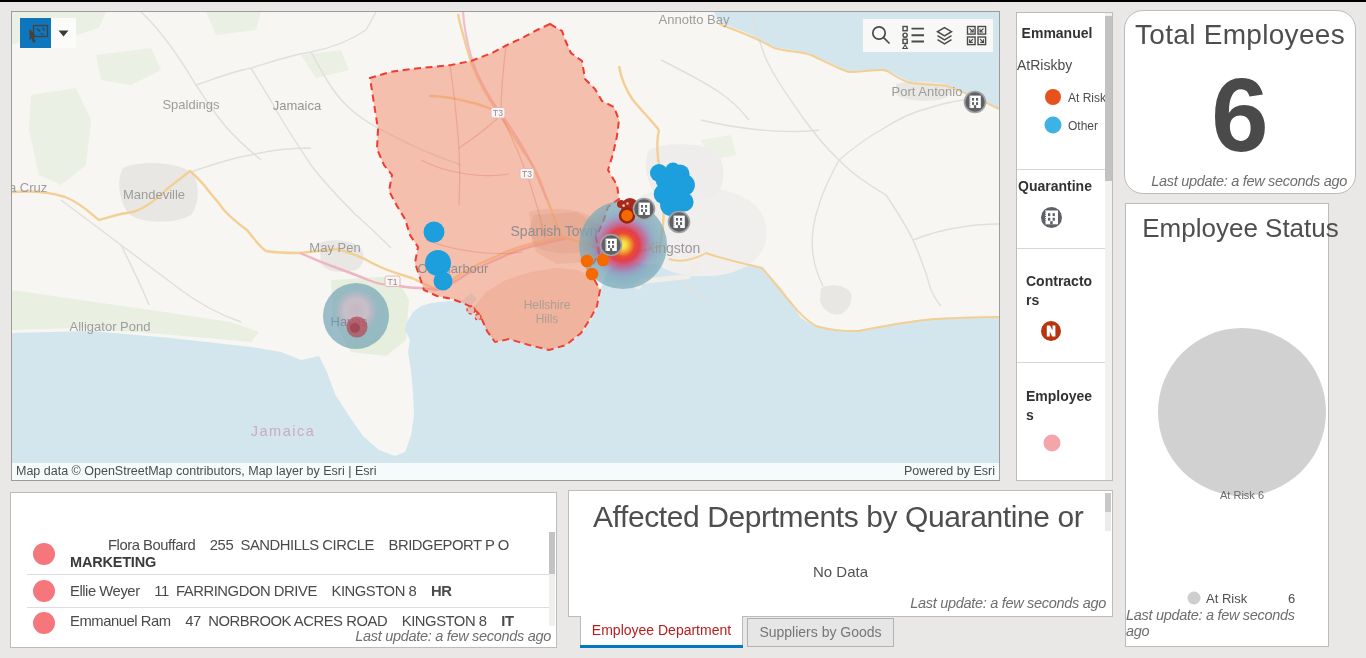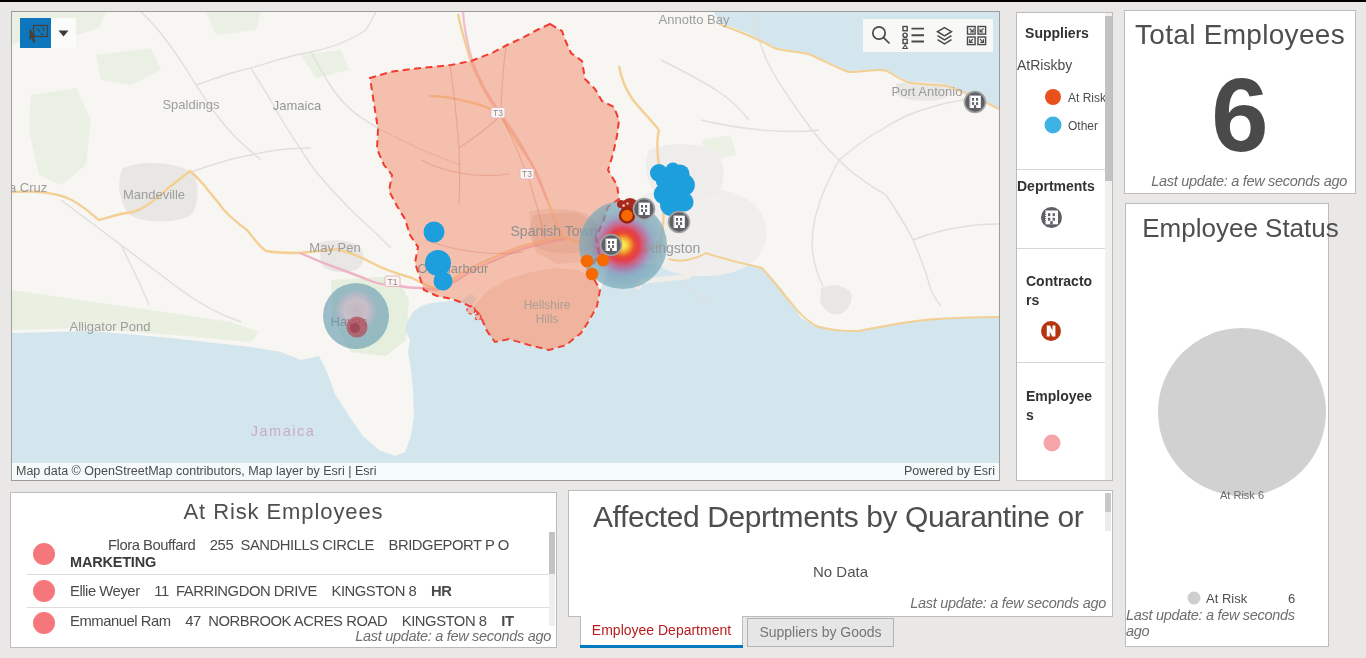--- a/index.html
+++ b/index.html
@@ -3,21 +3,21 @@
 <meta charset="utf-8">
 <style>
   * { margin:0; padding:0; box-sizing:border-box; }
   html,body { width:1366px; height:658px; overflow:hidden; background:#e9e8e7; font-family:"Liberation Sans", sans-serif; }
   .abs { position:absolute; }
   body { position:relative; }
   #topbar { position:absolute; left:0; top:0; width:1366px; height:2px; background:#000; }
   .panel { position:absolute; background:#fff; border:1px solid #bdbcbb; }
   #mapPanel { left:11px; top:11px; width:989px; height:470px; border:1px solid #9d9c9b; overflow:hidden; background:#f7f6f3; }
   #legendPanel { left:1016px; top:12px; width:97px; height:469px; }
-  #totalPanel { left:1124px; top:10px; width:232px; height:184px; }
+  #totalPanel { left:1124px; top:10px; width:232px; height:184px;border-radius:19px; }
   #statusPanel { left:1125px; top:203px; width:204px; height:444px; }
   #atriskPanel { left:10px; top:492px; width:547px; height:156px; }
   #affectedPanel { left:568px; top:490px; width:545px; height:127px; }
   .cardTitle { color:#4e4e4e; text-align:center; }
   .lastupdate { position:absolute; font-style:italic; color:#6e6e6e; font-size:14.5px; letter-spacing:-0.3px; }
 </style>
 </head>
 <body>
 <div id="topbar"></div>
 
@@ -266,21 +266,21 @@
       <rect x="115" y="18" width="7.6" height="7.6"></rect>
       <path d="M106.5 9.5 L110 13 M110.2 9.8 L110.2 13 L107 13" stroke-width="1.1"></path>
       <path d="M120.5 9.5 L117 13 M117 9.8 L117 13 L120.2 13" stroke-width="1.1"></path>
       <path d="M106.6 23.4 L110 20 M106.6 20.2 L106.6 23.4 L109.8 23.4" stroke-width="1.1"></path>
       <path d="M117 20 L120.5 23.4 M120.5 20.2 L120.5 23.4 L117.3 23.4" stroke-width="1.1"></path>
     </g>
   </svg>
 </div>
 
 <div class="panel" id="legendPanel">
-  <div class="abs" style="left:0;top:12px;width:80px;text-align:center;font-weight:bold;font-size:14px;color:#323232;">Suppliers</div>
+  <div class="abs" style="left:0;top:12px;width:80px;text-align:center;font-weight:bold;font-size:14px;color:#323232;">Emmanuel</div>
   <div class="abs" style="left:0;top:44px;width:92px;font-size:14px;color:#4c4c4c;">AtRiskby</div>
   <svg class="abs" style="left:0;top:0;" width="95" height="467">
     <circle cx="36" cy="84" r="8" fill="#e8511c"></circle>
     <circle cx="36" cy="112" r="8.5" fill="#3fb2e5"></circle>
     <line x1="0" y1="156.5" x2="95" y2="156.5" stroke="#d6d6d6" stroke-width="1"></line>
     <circle cx="34.5" cy="204.5" r="10.5" fill="#5e6066"></circle>
     <rect x="28" y="197.5" width="13" height="13.8" fill="#fff"></rect>
     <g fill="#5e6066">
       <rect x="31" y="200.2" width="2.3" height="2.9"></rect>
         <rect x="35.6" y="200.2" width="2.3" height="2.9"></rect>
@@ -297,21 +297,21 @@
         <rect x="28" y="209.5" width="1.1" height="1.1"></rect>
     </g>
     <line x1="0" y1="235.5" x2="95" y2="235.5" stroke="#d6d6d6" stroke-width="1"></line>
     <circle cx="34" cy="318" r="10" fill="#b5350f"></circle>
     <path d="M29.8 312.5 L33 312.5 L35.5 317.5 L35.5 312.5 L38.4 312.5 L38.4 323.5 L35.2 323.5 L32.8 318.5 L32.8 323.5 L29.8 323.5 Z" fill="#fff"></path>
     <line x1="0" y1="349.5" x2="95" y2="349.5" stroke="#d6d6d6" stroke-width="1"></line>
     <circle cx="35" cy="430" r="8.5" fill="#f3a5aa"></circle>
   </svg>
   <div class="abs" style="left:51px;top:78px;font-size:12px;color:#4c4c4c;">At Risk</div>
   <div class="abs" style="left:51px;top:106px;font-size:12px;color:#4c4c4c;">Other</div>
-  <div class="abs" style="left:0;top:165px;width:76px;text-align:center;font-weight:bold;font-size:14px;color:#323232;">Deprtments</div>
+  <div class="abs" style="left:0;top:165px;width:76px;text-align:center;font-weight:bold;font-size:14px;color:#323232;">Quarantine</div>
   <div class="abs" style="left:9px;top:259px;width:84px;font-weight:bold;font-size:14px;color:#323232;line-height:19px;">Contracto<br>rs</div>
   <div class="abs" style="left:9px;top:374px;width:84px;font-weight:bold;font-size:14px;color:#323232;line-height:19px;">Employee<br>s</div>
   <div class="abs" style="right:0px;top:0px;width:7px;height:467px;background:#f1f1f0;"></div>
   <div class="abs" style="right:0px;top:3px;width:7px;height:165px;background:#c2c2c2;"></div>
 </div>
 
 <div class="panel" id="totalPanel">
   <div class="cardTitle abs" style="left:0;top:8px;width:230px;font-size:28px;letter-spacing:0.3px;">Total Employees</div>
   <div class="abs" style="left:0;top:46px;width:230px;text-align:center;font-size:103px;font-weight:bold;color:#4a4a4a;">6</div>
   <div class="lastupdate" style="right:8px;bottom:4px;">Last update: a few seconds ago</div>
@@ -323,21 +323,20 @@
     <circle cx="116" cy="208" r="84" fill="#d1d1d1"></circle>
     <circle cx="68" cy="394" r="6.5" fill="#cecece"></circle>
   </svg>
   <div class="abs" style="left:0;top:285px;width:232px;text-align:center;font-size:11px;color:#6b6b6b;">At Risk 6</div>
   <div class="abs" style="left:80px;top:387px;font-size:13px;color:#4e4e4e;">At Risk</div>
   <div class="abs" style="left:162px;top:387px;font-size:13px;color:#4e4e4e;">6</div>
   <div class="lastupdate" style="right:8px;bottom:7px;">Last update: a few seconds ago</div>
 </div>
 
 <div class="panel" id="atriskPanel">
-  <div class="cardTitle abs" style="left:0;top:6px;width:545px;font-size:22px;letter-spacing:0.9px;">At Risk Employees</div>
   <svg class="abs" style="left:0;top:0;" width="545" height="154">
     <circle cx="33" cy="61" r="11" fill="#f5767b"></circle>
     <circle cx="33" cy="98" r="11" fill="#f5767b"></circle>
     <circle cx="33" cy="130" r="11" fill="#f5767b"></circle>
     <line x1="16" y1="81.5" x2="538" y2="81.5" stroke="#ddd" stroke-width="1"></line>
     <line x1="16" y1="114.5" x2="538" y2="114.5" stroke="#ddd" stroke-width="1"></line>
   </svg>
   <div class="abs" style="left:59px;top:44px;font-size:14.8px;letter-spacing:-0.45px;color:#4a4a4a;white-space:nowrap;margin-left:38px;">Flora Bouffard &nbsp;&nbsp; 255 &nbsp;SANDHILLS CIRCLE &nbsp;&nbsp; BRIDGEPORT P O</div>
   <div class="abs" style="left:59px;top:61px;font-size:14.5px;letter-spacing:-0.2px;font-weight:bold;color:#3a3a3a;">MARKETING</div>
   <div class="abs" style="left:59px;top:90px;font-size:14.8px;letter-spacing:-0.45px;color:#4a4a4a;white-space:nowrap;">Ellie Weyer &nbsp;&nbsp; 11 &nbsp;FARRINGDON DRIVE &nbsp;&nbsp; KINGSTON 8 &nbsp;&nbsp; <b>HR</b></div>

